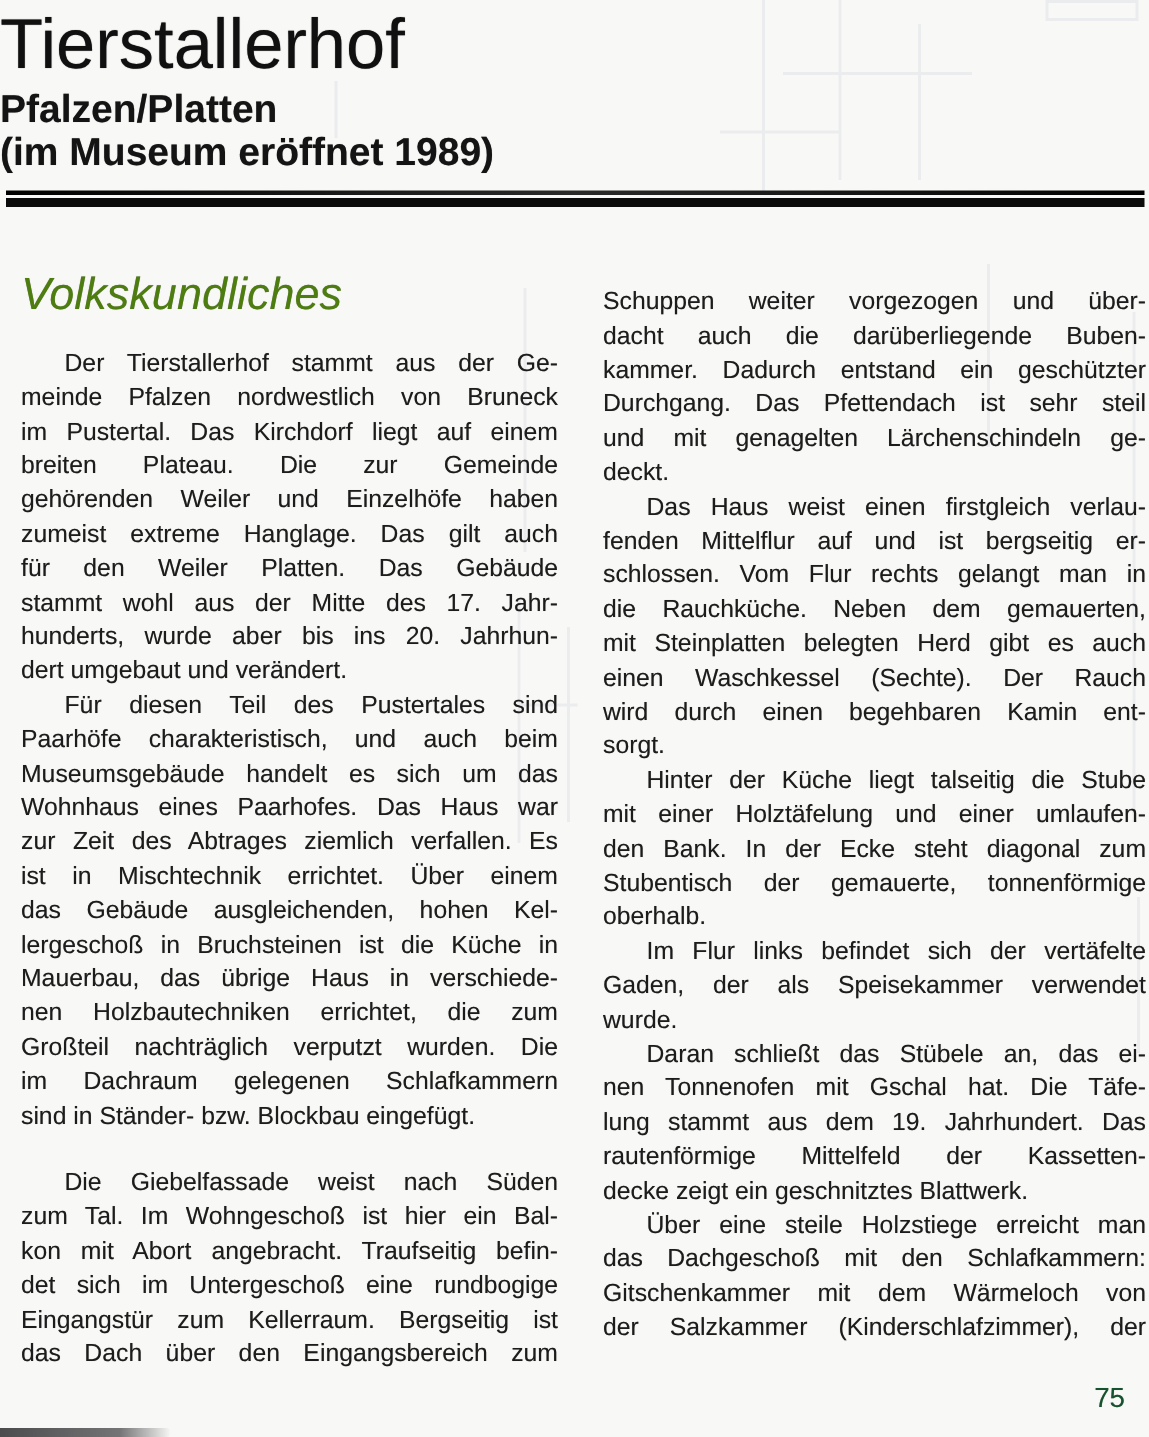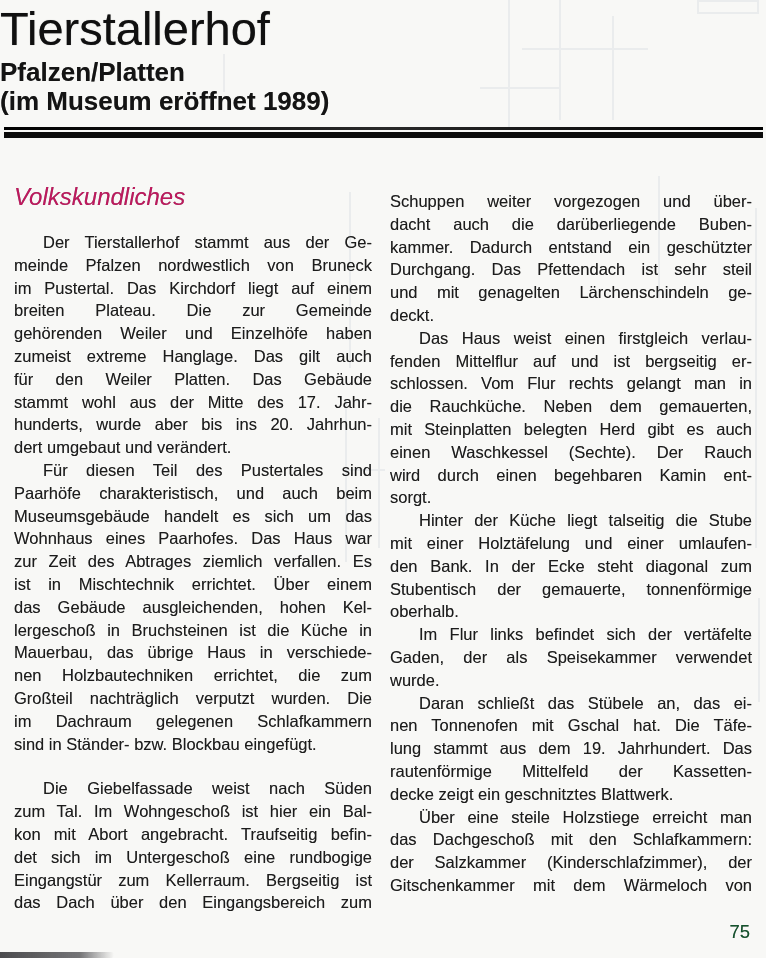--- a/index.html
+++ b/index.html
@@ -43,29 +43,29 @@
   .double-rule{position:absolute;top:127px;left:4px;right:3px;}
   .rule-thin{height:2.5px;background:linear-gradient(90deg,#000 0%,#2a2a2a 50%,#000 100%);margin-bottom:2.5px;}
   .rule-thick{height:5.5px;background:var(--rule);}
 
   .columns{
     position:absolute;top:184px;left:14px;right:11px;
     display:flex;gap:18px;
   }
   .col{flex:0 0 auto;}
   .col-left{width:358px;}
-  .col-right{width:362px;padding-top:6px;}
+  .col-right{width:362px;padding-top:6px;margin-left:12px;}
 
   .section-heading{
     margin:0 0 21px 0;
     font-style:italic;
     font-weight:400;
-    font-size:24px;
+    font-size:30px;
     line-height:26px;
-    color:#be185d;
+    color:#4d7c0f;
     text-shadow:0 0 0.5px rgba(0,0,0,.4);
   }
   .para{margin:0;font-size:16.5px;line-height:22.8px;
     text-shadow:0 0 0.45px rgba(0,0,0,.4);}
   .para.gap-before{margin-top:22px;}
   .tline{
     text-align:justify;
     text-align-last:justify;
     white-space:normal;
     height:22.8px;
@@ -196,22 +196,22 @@
       <div class="para indent">
           <div class="tline">Daran schließt das Stübele an, das ei-</div>
           <div class="tline">nen Tonnenofen mit Gschal hat. Die Täfe-</div>
           <div class="tline">lung stammt aus dem 19. Jahrhundert. Das</div>
           <div class="tline">rautenförmige Mittelfeld der Kassetten-</div>
           <div class="tline">decke zeigt ein geschnitztes Blattwerk.</div>
         </div>
       <div class="para indent cont">
           <div class="tline">Über eine steile Holzstiege erreicht man</div>
           <div class="tline">das Dachgeschoß mit den Schlafkammern:</div>
+          <div class="tline">Gitschenkammer mit dem Wärmeloch von</div>
           <div class="tline">der Salzkammer (Kinderschlafzimmer), der</div>
-          <div class="tline">Gitschenkammer mit dem Wärmeloch von</div>
         </div>
     </section>
   </main>
 
   <div class="page-number">75</div>
 
   <div class="scan-artifact"></div>
 </div>
 
 </body></html>

